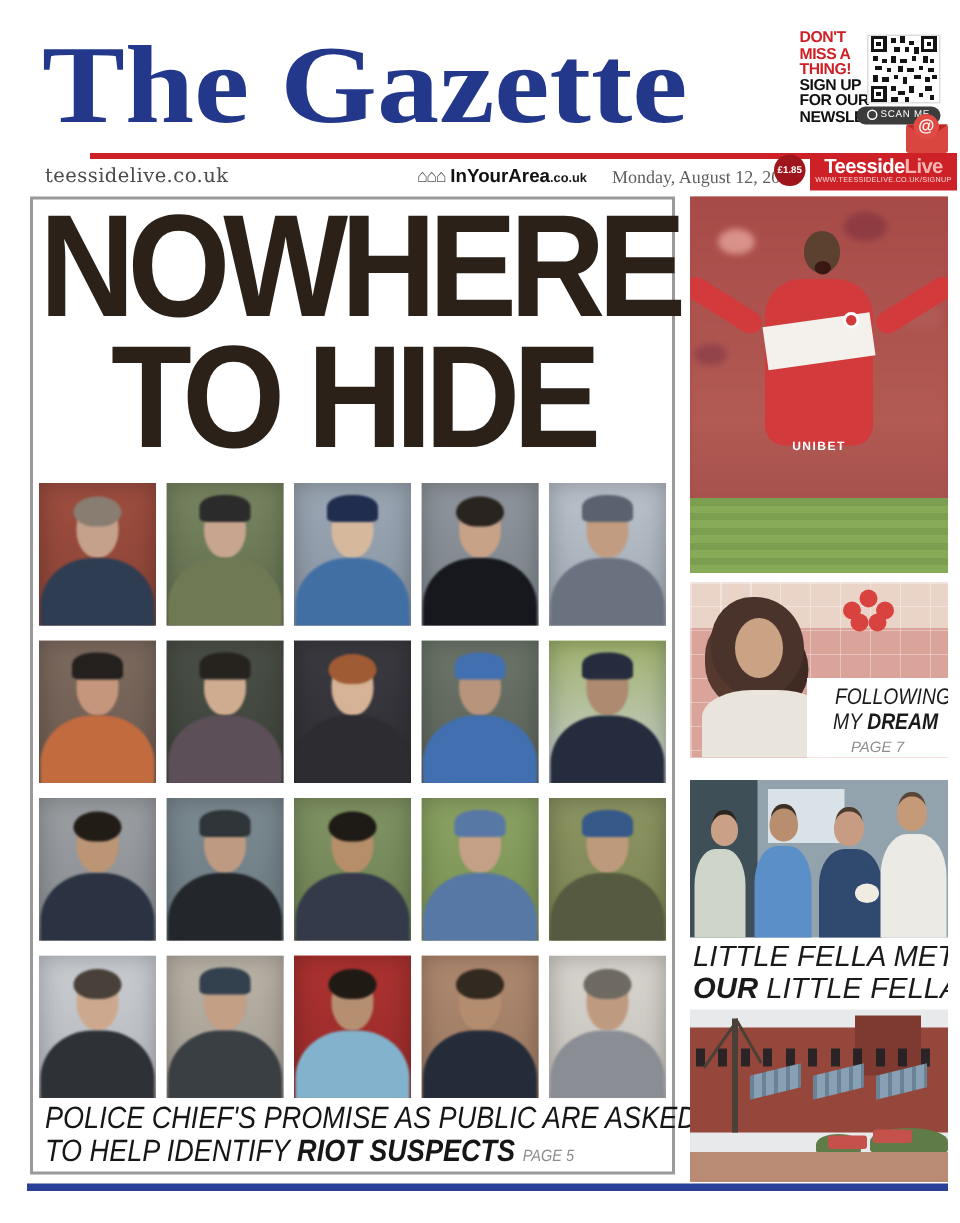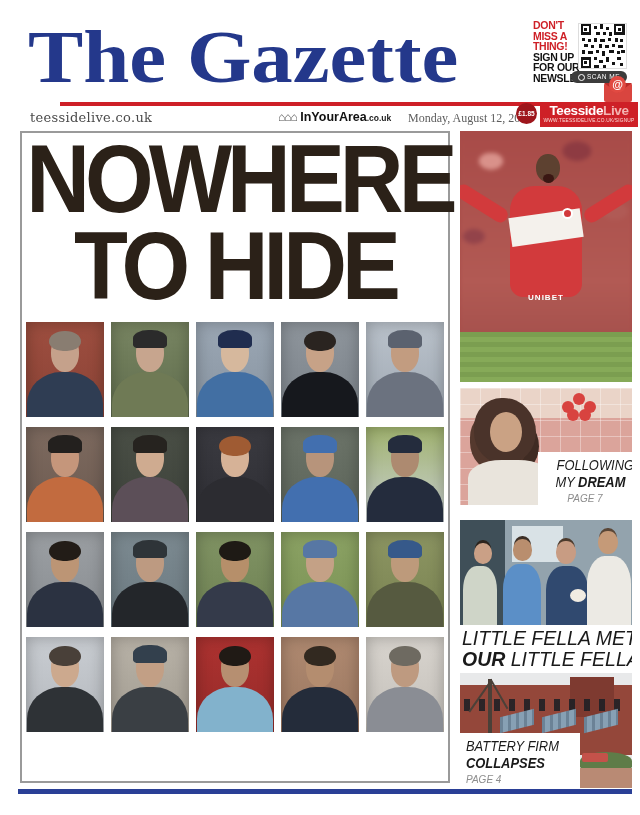--- a/index.html
+++ b/index.html
@@ -326,20 +326,24 @@
           <div class="m-head" style="background: rgb(183, 140, 108);"></div>
           <div class="m-hair" style="background: rgb(51, 41, 31);"></div>
           <div class="m-torso" style="background: rgb(35, 44, 59);"></div>
         </div>
         <div class="mug" title="grey-haired man in profile" style="background: linear-gradient(rgb(216, 212, 205) 0%, rgb(196, 192, 185) 100%);">
           <div class="m-head" style="background: rgb(193, 154, 125);"></div>
           <div class="m-hair" style="background: rgb(110, 106, 96);"></div>
           <div class="m-torso" style="background: rgb(138, 141, 149);"></div>
         </div>
       </div>
+    <div class="lead-cap">
+      <div><span class="cx">POLICE CHIEF'S PROMISE AS PUBLIC ARE ASKED</span></div>
+      <div><span class="cx"><span>TO HELP IDENTIFY </span><span class="b">RIOT SUSPECTS</span> <span class="page-ref">PAGE 5</span></span></div>
+    </div>
   </div>
 
   <div class="panel p-boro">
     <div class="crowd"></div>
     <div class="grass"></div>
     <div class="player">
       <div class="pl-arm arm-l"></div>
       <div class="pl-arm arm-r"></div>
       <div class="pl-torso">
         <div class="pl-band"></div>
@@ -400,21 +404,16 @@
       <div class="roof" style="left:124px;top:28px;"></div>
     </div>
     <div class="tree-trunk"></div>
     <div class="tree-br" style="left:18px;top:8px;transform:rotate(35deg);"></div>
     <div class="tree-br" style="left:38px;top:4px;transform:rotate(-30deg);"></div>
     <div class="bush" style="left:120px;width:52px;"></div>
     <div class="bush" style="left:84px;width:30px;height:14px;"></div>
     <div class="ground"></div>
     <div class="barrier" style="left:92px;"></div>
     <div class="barrier" style="left:122px;bottom:26px;"></div>
-    <div class="cap-box batt-cap">
-      <div><span class="cx">BATTERY FIRM</span></div>
-      <div class="b"><span class="cx">COLLAPSES</span></div>
-      <div class="page-ref">PAGE 4</div>
-    </div>
   </div>
 
   <div class="navybar"></div>
 </div>
 
 </body></html>

